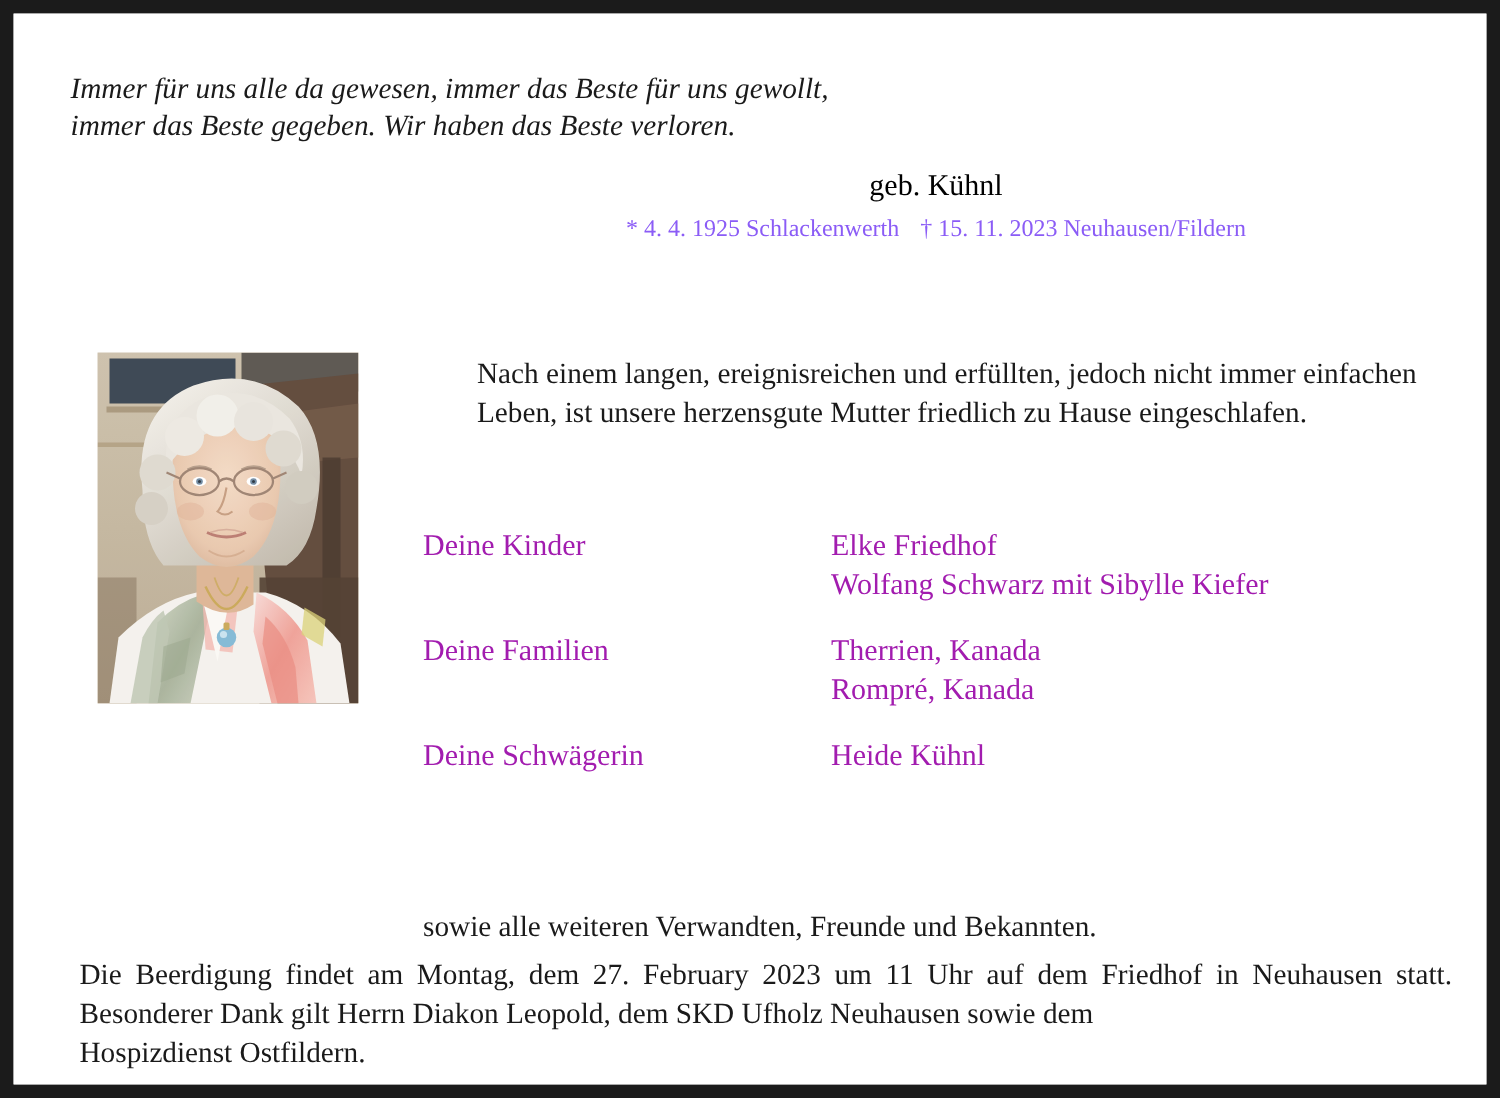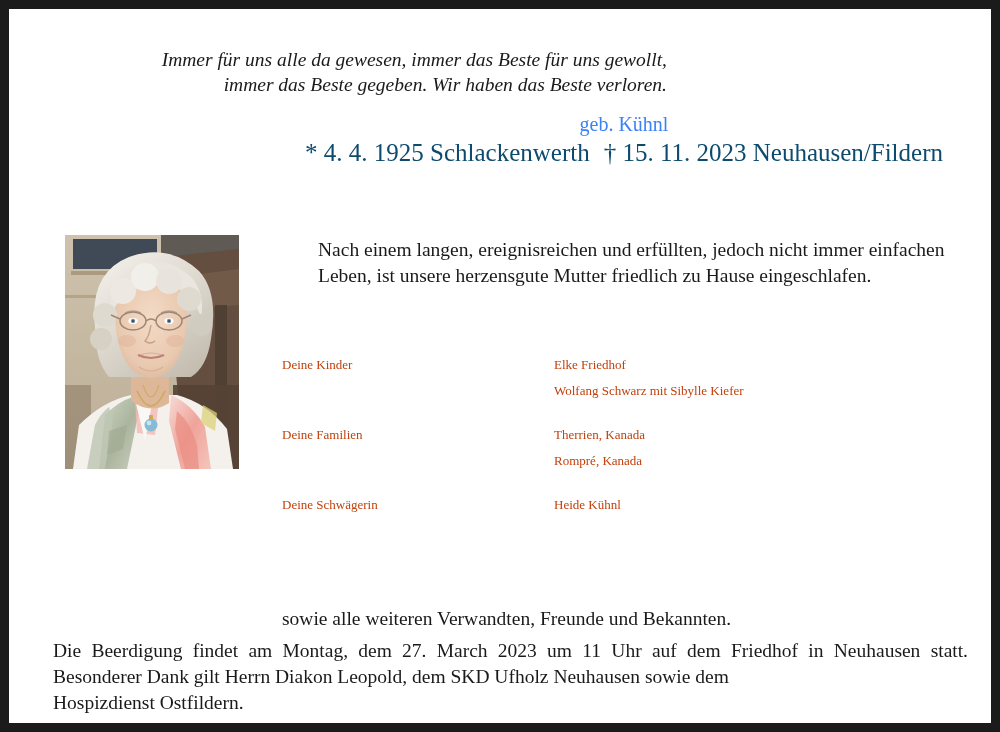--- a/index.html
+++ b/index.html
@@ -30,48 +30,48 @@
   .epigraph {
     position: absolute;
     left: 38px;
     top: 38px;
     width: 620px;
     font-style: italic;
     font-size: 19.5px;
     line-height: 25px;
     color: #1a1a1a;
   }
-  .epigraph div { white-space: nowrap; text-align: right; }
+  .epigraph div { white-space: nowrap; }
 
   
   .name-block {
     position: absolute;
     left: 265px;
     top: 100px;
     width: 700px;
     text-align: center;
   }
   .deceased-name {
     font-size: 46px;
     font-weight: bold;
     letter-spacing: 0.2px;
     line-height: 52px;
     color: #141414;
   }
   .maiden-name {
     font-size: 20px;
     line-height: 27px;
     margin-top: 2px;
-    color: #3b82f6;
+    color: #000000;
   }
   .dates-line {
-    font-size: 25px;
+    font-size: 16px;
     line-height: 27px;
     margin-top: 1px;
-    color: #0c4a6e;
+    color: #8b5cf6;
     white-space: nowrap;
   }
   .dates-gap { display: inline-block; width: 14px; }
 
   
   .portrait {
     position: absolute;
     left: 56px;
     top: 226px;
     width: 174px;
@@ -101,23 +101,23 @@
   .relations {
     position: absolute;
     left: 273px;
     top: 343px;
     width: 690px;
     border-collapse: collapse;
   }
   .relations td {
     vertical-align: top;
     padding: 0 0 19px 0;
-    font-size: 13px;
+    font-size: 20px;
     line-height: 25.5px;
-    color: #c2410c;
+    color: #a21caf;
     margin-left: 24px;
   }
   .rel-label { width: 272px; white-space: nowrap; }
   .rel-values div { white-space: nowrap; }
   .relations tr:last-child td { padding-bottom: 0; }
 
   
   .closing-line {
     position: absolute;
     left: 273px;
@@ -296,18 +296,18 @@
           <td class="rel-values">
             <div>Heide Kühnl</div>
           </td>
         </tr>
       </tbody>
     </table>
 
     <div class="closing-line">sowie alle weiteren Verwandten, Freunde und Bekannten.</div>
 
     <div class="funeral">
-      <span>Die Beerdigung findet am Montag, dem 27. March 2023 um 11 Uhr auf dem Friedhof in Neuhausen statt. Besonderer Dank gilt Herrn Diakon Leopold, dem SKD Ufholz Neuhausen sowie dem</span>
+      <span>Die Beerdigung findet am Montag, dem 27. February 2023 um 11 Uhr auf dem Friedhof in Neuhausen statt. Besonderer Dank gilt Herrn Diakon Leopold, dem SKD Ufholz Neuhausen sowie dem</span>
       <span>Hospizdienst Ostfildern.</span>
     </div>
 
   </div>
 </div>
 
 </body></html>

